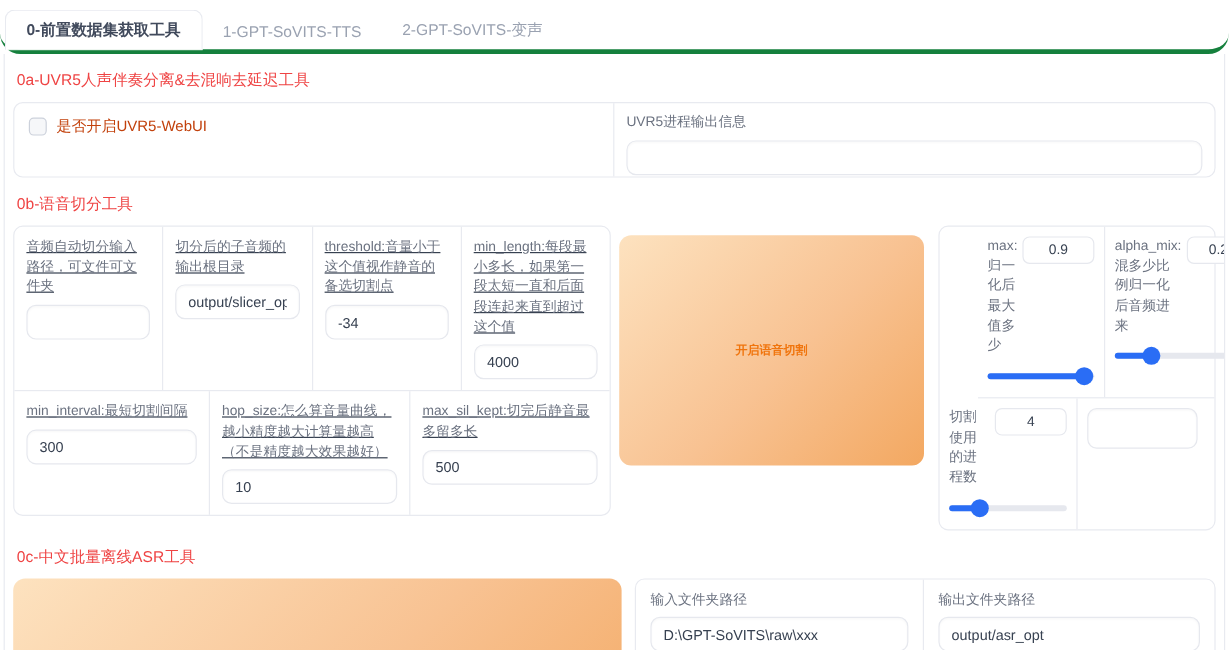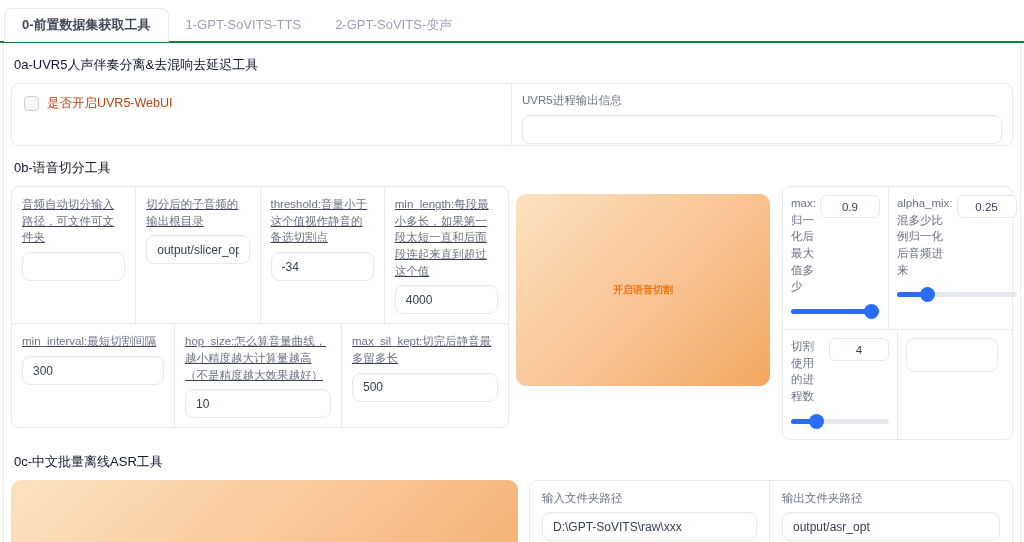--- a/index.html
+++ b/index.html
@@ -3,28 +3,28 @@
 <meta charset="utf-8">
 <style>
   * { box-sizing: border-box; margin: 0; padding: 0; }
   body {
     width: 1024px; height: 542px; overflow: hidden;
     background: #fff; color: #374151;
     font-family: "Liberation Sans", "DejaVu Sans", sans-serif;
     font-size: 12px;
   }
   
-  .tabbar { display: flex; align-items: center; padding: 8px 0 0 4px; border-bottom: 2px solid #15803d; }
+  .tabbar { display: flex; align-items: flex-end; padding: 8px 0 0 4px; border-bottom: 4px solid #15803d; border-radius: 17px; }
   .tab { padding: 7px 17px; font-size: 13px; color: #9aa2b1; cursor: pointer; white-space: nowrap; }
   .tab.active {
     border: 1px solid #e8eaf0; border-bottom: 1px solid #fff; border-radius: 8px 8px 0 0;
     margin-bottom: -1px; background: #fff; color: #414a5c; font-weight: bold;
   }
   .panel { border: 1px solid #e8eaf0; border-top: none; margin: 0 3px; padding: 0 7px; height: 506px; overflow: hidden; }
-  .section-title { font-size: 13px; color: #0f172a; margin: 13px 0 9px 3px; }
+  .section-title { font-size: 13px; color: #ef4444; margin: 13px 0 9px 3px; }
   .card { border: 1px solid #e8eaf0; border-radius: 8px; background: #fff; }
   .cell { padding: 9px 10px; }
   .field-label { font-size: 11.5px; color: #6b7280; line-height: 1.45; margin-bottom: 6px; }
   .tbox {
     width: 100%; height: 29px; border: 1px solid #e6e8ee; border-radius: 8px;
     padding: 0 10px; font-size: 12px; color: #374151; background: #fff; outline: none;
     box-shadow: 0 1px 2px rgba(0,0,0,0.03) inset; font-family: inherit;
   }
   
   .uvr5-card { display: flex; height: 63px; }
@@ -41,21 +41,21 @@
   .lc-col { flex: 1; border-right: 1px solid #e8eaf0; }
   .lc-col:last-child { border-right: none; }
   .big-btn {
     border: none; border-radius: 10px; cursor: pointer;
     background: linear-gradient(135deg, #fde2bf 0%, #f8c292 55%, #f3a861 100%);
     color: #f0750e; font-weight: bold; font-size: 10px; font-family: inherit;
   }
   .btn-slice { width: 254px; height: 192px; margin: 8px 12px 0 7px; flex: none; }
   .slicer-right { width: 231px; }
   .rc-row { display: flex; }
-  .rc-row.top { border-bottom: 1px solid #e8eaf0; min-height: 113px; }
+  .rc-row.top { border-bottom: 1px solid #e8eaf0; min-height: 113px; margin-left: 32px; }
   .rc-col { border-right: 1px solid #e8eaf0; padding: 8px 8px 10px; }
   .rc-col:last-child { border-right: none; }
   .rc-col.c1 { width: 115px; }
   .rc-col.c2 { flex: 1; }
   .slider-head { display: flex; gap: 4px; }
   .slider-head .field-label { flex: 1; margin-bottom: 0; }
   .num-box {
     width: 60px; height: 23px; border: 1px solid #e6e8ee; border-radius: 6px;
     font-size: 11.5px; color: #374151; text-align: center; outline: none; flex: none;
     background: #fff; font-family: inherit;

